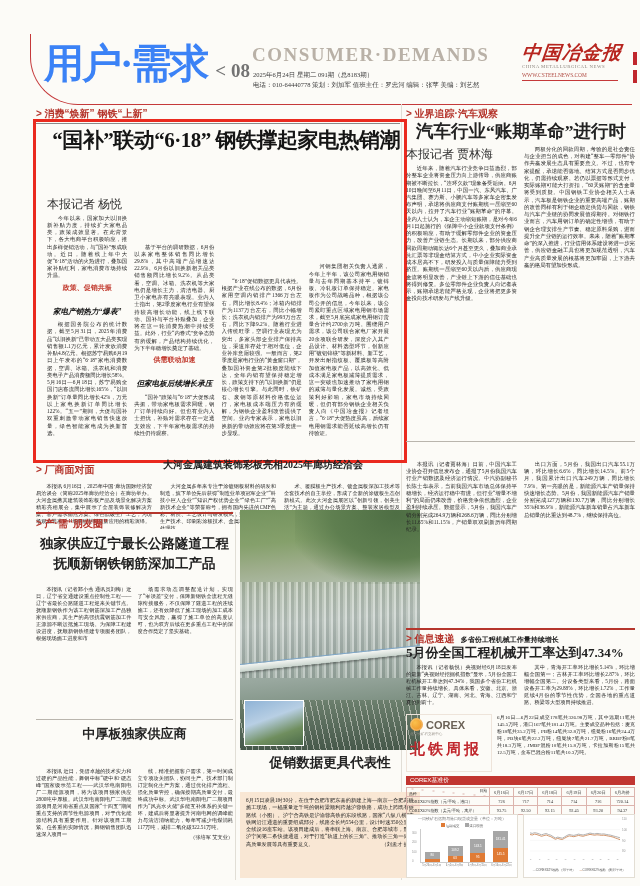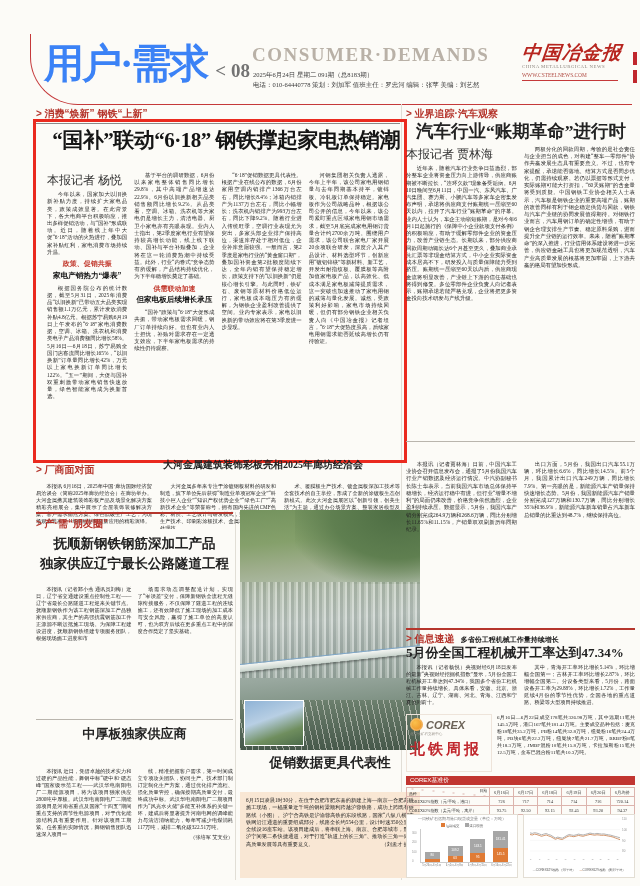--- a/index.html
+++ b/index.html
@@ -27,24 +27,24 @@
   .vdiv{position:absolute;background:#e1ded6;width:1px;}
   .txtcols{display:flex;position:absolute;text-align:justify;color:#262626;}
   .txtcols .c{flex:1;overflow:hidden;font-size:5.4px;line-height:1.34;}
   .txtcols .c p{margin:0 0 3px;text-indent:2em;}
   .byline{font-size:12px;color:#333;margin:0 0 3px;text-align:left;font-family:Liberation Serif, serif;}
   
   .sec-consume{position:absolute;left:36px;top:107px;width:364px;border-bottom:1px solid #8a8a8a;padding-bottom:2px;}
   .redbox{position:absolute;left:33px;top:119px;width:368px;height:338px;border:3.5px solid #ea2a1f;}
   .main-h{position:absolute;left:36px;top:126px;width:364px;text-align:right;font-size:21px;
     font-weight:bold;color:#151515;letter-spacing:-.5px;}
-  .main-cols{left:47px;top:172px;width:342px;height:290px;gap:7px;}
+  .main-cols{left:47px;top:150px;width:342px;height:290px;gap:7px;align-items:flex-end;}
   .subhead{text-align:center;margin:4px 0 4px;text-indent:0;}
   .subhead .r{display:block;color:#c23a2e;font-weight:bold;font-size:7px;}
-  .subhead .b{display:block;color:#111;font-weight:bold;font-size:7.6px;margin-top:1px;}
+  .subhead .b{display:block;color:#111;font-weight:bold;font-size:7.6px;margin-top:14px;font-style:italic;}
   
   .dahe-sec{position:absolute;left:36px;top:463px;}
   .dahe-h{position:absolute;left:126px;top:458px;width:274px;text-align:center;font-size:10px;font-weight:bold;}
   .dahe-cols{left:36px;top:483px;width:364px;height:46px;gap:8px;}
   .dahe-cols .c{font-size:5.2px;}
   .sig{display:block;text-align:right;text-indent:0;}
   
   .secline{position:absolute;height:2px;background:#b5352c;}
   .chanxu-sec{position:absolute;left:36px;top:517px;}
   .fushun-h{position:absolute;left:36px;top:534px;width:197px;text-align:center;font-size:13.5px;
@@ -89,21 +89,21 @@
   .info-sub{font-size:7px;font-weight:bold;color:#222;font-family:"Liberation Sans",sans-serif;}
   .info-h{position:absolute;left:406px;top:644px;width:230px;font-size:13px;font-weight:bold;}
   .info-cols{left:406px;top:664px;width:229px;height:46px;gap:7px;}
   .info-cols .c{font-size:5.2px;}
   
   .beitie{position:absolute;left:406px;top:714px;width:229px;height:58px;display:flex;gap:5px;}
   .beitie-left{width:86px;border:1px solid #eee4da;padding:3px;box-sizing:border-box;}
   .corex-row{display:flex;align-items:center;gap:3px;}
   .corex-ic{width:13px;height:13px;border-radius:50%;
     background:radial-gradient(circle at 38% 35%,#fbc14d,#e8871d);box-shadow:inset 0 0 0 1.5px #fff3;}
-  .corex-wordmark{font-size:11px;font-weight:bold;color:#6b6257;font-family:"Liberation Sans",sans-serif;font-style:italic;}
+  .corex-wordmark{font-size:11px;font-weight:bold;color:#6b6257;font-family:"Liberation Sans",sans-serif;}
   .corex-tag{font-size:3.6px;color:#9a948c;margin-top:1px;}
   .beitie-title{font-size:15px;font-weight:bold;color:#c0272d;letter-spacing:3px;margin-top:4px;}
   .beitie-text{flex:1;font-size:5px;line-height:1.42;text-align:justify;overflow:hidden;}
   
   .corex-bar{position:absolute;left:406px;top:776px;width:229px;height:9px;background:#c13530;color:#fff;
     font-size:6px;line-height:9px;padding-left:4px;box-sizing:border-box;font-family:"Liberation Sans",sans-serif;}
   .corex-table{position:absolute;left:406px;top:787px;width:229px;border-collapse:collapse;
     font-size:4.3px;color:#333;table-layout:fixed;}
   .corex-table td,.corex-table th{border:1px solid #dcb4ad;padding:0;height:8px;text-align:center;
     font-weight:normal;overflow:hidden;white-space:nowrap;}
@@ -194,22 +194,22 @@
       </div>
     <div class="c">
         <p>术、覆膜板生产技术、镀金属板深加工技术等全套技术的自主掌控，形成了全新的涂镀板生态创新模式。此次大河金属展区以“创新引领，创美生活”为主题，通过办公场景方案、整装家居模型及彩板产品、样板装饰墙等，展示了新一代钢铁材料的创新性应用。</p>
       <span class="sig">（谭成）</span>
       </div>
   </div>
 
   <div class="secline" style="left:36px;top:512px;width:197px;"></div>
   <div class="sec chanxu-sec">&gt; 产·需“朋友圈”</div>
   <div class="fushun-h">
+    <div>独家供应辽宁最长公路隧道工程</div>
     <div>抚顺新钢铁钢筋深加工产品</div>
-    <div>独家供应辽宁最长公路隧道工程</div>
   </div>
   <div class="txtcols fushun-cols">
     <div class="c">
         <p>本报讯（记者郑小燕 通讯员刘梅）近日，辽宁省交通建设重点控制性工程——辽宁省最长公路隧道工程迎来关键节点。抚顺新钢铁作为该工程钢筋深加工产品独家供应商，其生产的高强抗震钢筋加工件正源源不断运抵施工现场。为保障工程建设进度，抚顺新钢铁组建专项服务团队，根据现场施工进度和市</p>
       </div>
     <div class="c">
         <p>场需求动态调整配送计划，实现了“零误差”交付，保障新钢铁全流程无缝隙衔接服务，不仅保障了隧道工程的连续施工，还有效降低了施工现场的加工成本与安全风险，赢得了施工单位的高度认可，也为双方后续在更多重点工程中的深度合作奠定了坚实基础。</p>
       </div>
   </div>
 

